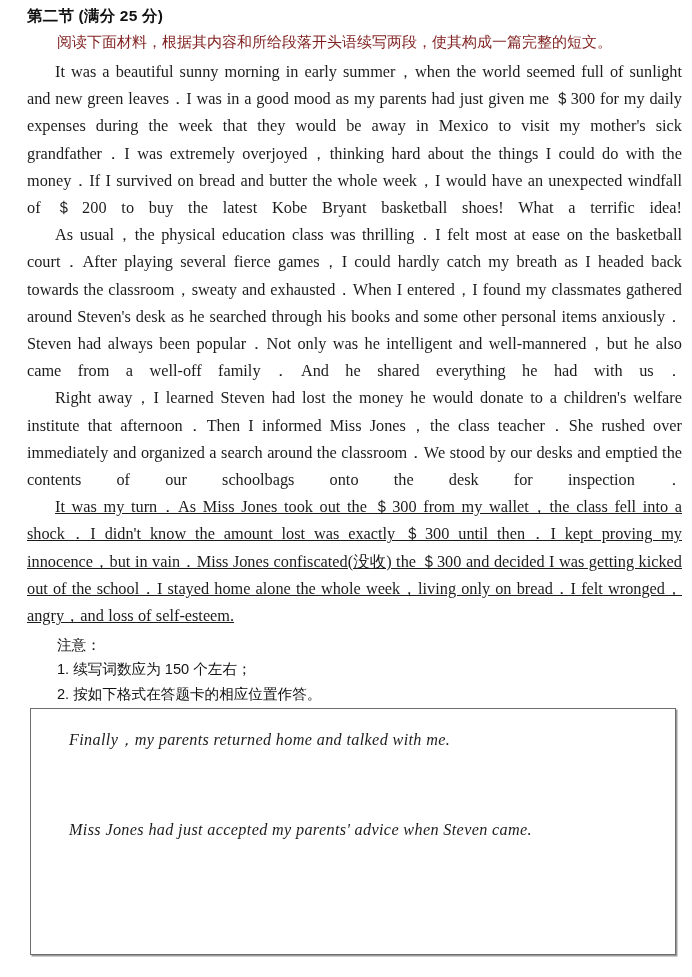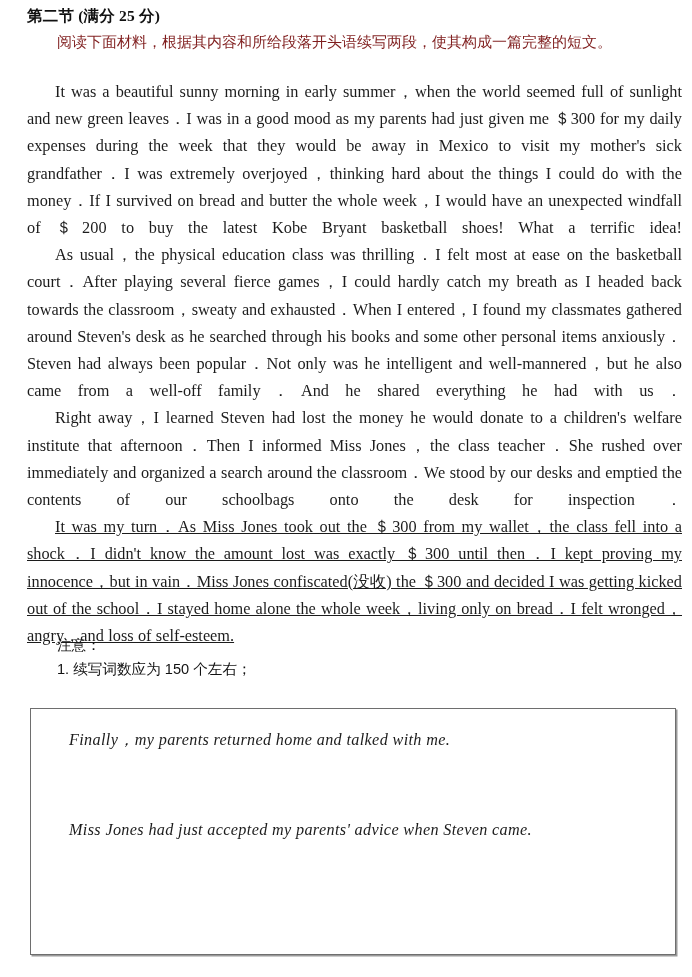--- a/index.html
+++ b/index.html
@@ -15,21 +15,21 @@
     overflow: hidden;
     color: #1a1a1a;
     font-family: "Liberation Serif", "DejaVu Serif", serif;
   }
 
   
   .section-heading {
     position: absolute;
     left: 27px;
     top: 6px;
-    font-family: Liberation Serif, serif;
+    font-family: Liberation Sans, sans-serif;
     font-size: 15.5px;
     font-weight: bold;
     letter-spacing: 0.2px;
     color: #111;
     white-space: nowrap;
   }
 
   
   .directive {
     position: absolute;
@@ -43,21 +43,20 @@
     color: #7f1d1d;
     white-space: nowrap;
   }
 
   
   .passage {
     position: absolute;
     left: 27px;
     top: 58px;
     width: 655px;
-    margin-top: 20px;
   }
   .para {
     font-size: 16.3px;
     line-height: 27.2px;
     text-align: justify;
     text-justify: inter-word;
     text-indent: 28px;
     margin: 0 0 0 0;
     color: #1c1c1c;
     word-spacing: 0.3px;
@@ -124,20 +123,21 @@
   <div class="passage">
     <p class="para j-all">It was a beautiful sunny morning in early summer，when the world seemed full of sunlight and new green leaves．I was in a good mood as my parents had just given me ＄300 for my daily expenses during the week that they would be away in Mexico to visit my mother's sick grandfather．I was extremely overjoyed，thinking hard about the things I could do with the money．If I survived on bread and butter the whole week，I would have an unexpected windfall of ＄200 to buy the latest Kobe Bryant basketball shoes! What a terrific idea!</p>
     <p class="para j-all">As usual，the physical education class was thrilling．I felt most at ease on the basketball court．After playing several fierce games，I could hardly catch my breath as I headed back towards the classroom，sweaty and exhausted．When I entered，I found my classmates gathered around Steven's desk as he searched through his books and some other personal items anxiously．Steven had always been popular．Not only was he intelligent and well-mannered，but he also came from a well-off family．And he shared everything he had with us．</p>
     <p class="para j-all">Right away，I learned Steven had lost the money he would donate to a children's welfare institute that afternoon．Then I informed Miss Jones，the class teacher．She rushed over immediately and organized a search around the classroom．We stood by our desks and emptied the contents of our schoolbags onto the desk for inspection．</p>
     <p class="para j-left">It was my turn．As Miss Jones took out the ＄300 from my wallet，the class fell into a shock．I didn't know the amount lost was exactly ＄300 until then．I kept proving my innocence，but in vain．Miss Jones confiscated(没收) the ＄300 and decided I was getting kicked out of the school．I stayed home alone the whole week，living only on bread．I felt wronged，angry，and loss of self-esteem.</p>
   </div>
 
   <div class="notes">
     <div class="notes-title">注意：</div>
     <div class="note-item">1. 续写词数应为 150 个左右；</div>
+    <div class="note-item">2. 按如下格式在答题卡的相应位置作答。</div>
   </div>
 
   <div class="answer-box">
     <div class="answer-line answer-line-1">Finally，my parents returned home and talked with me.</div>
     <div class="answer-line answer-line-2">Miss Jones had just accepted my parents' advice when Steven came.</div>
   </div>
 
 </div>
 
 </body></html>

